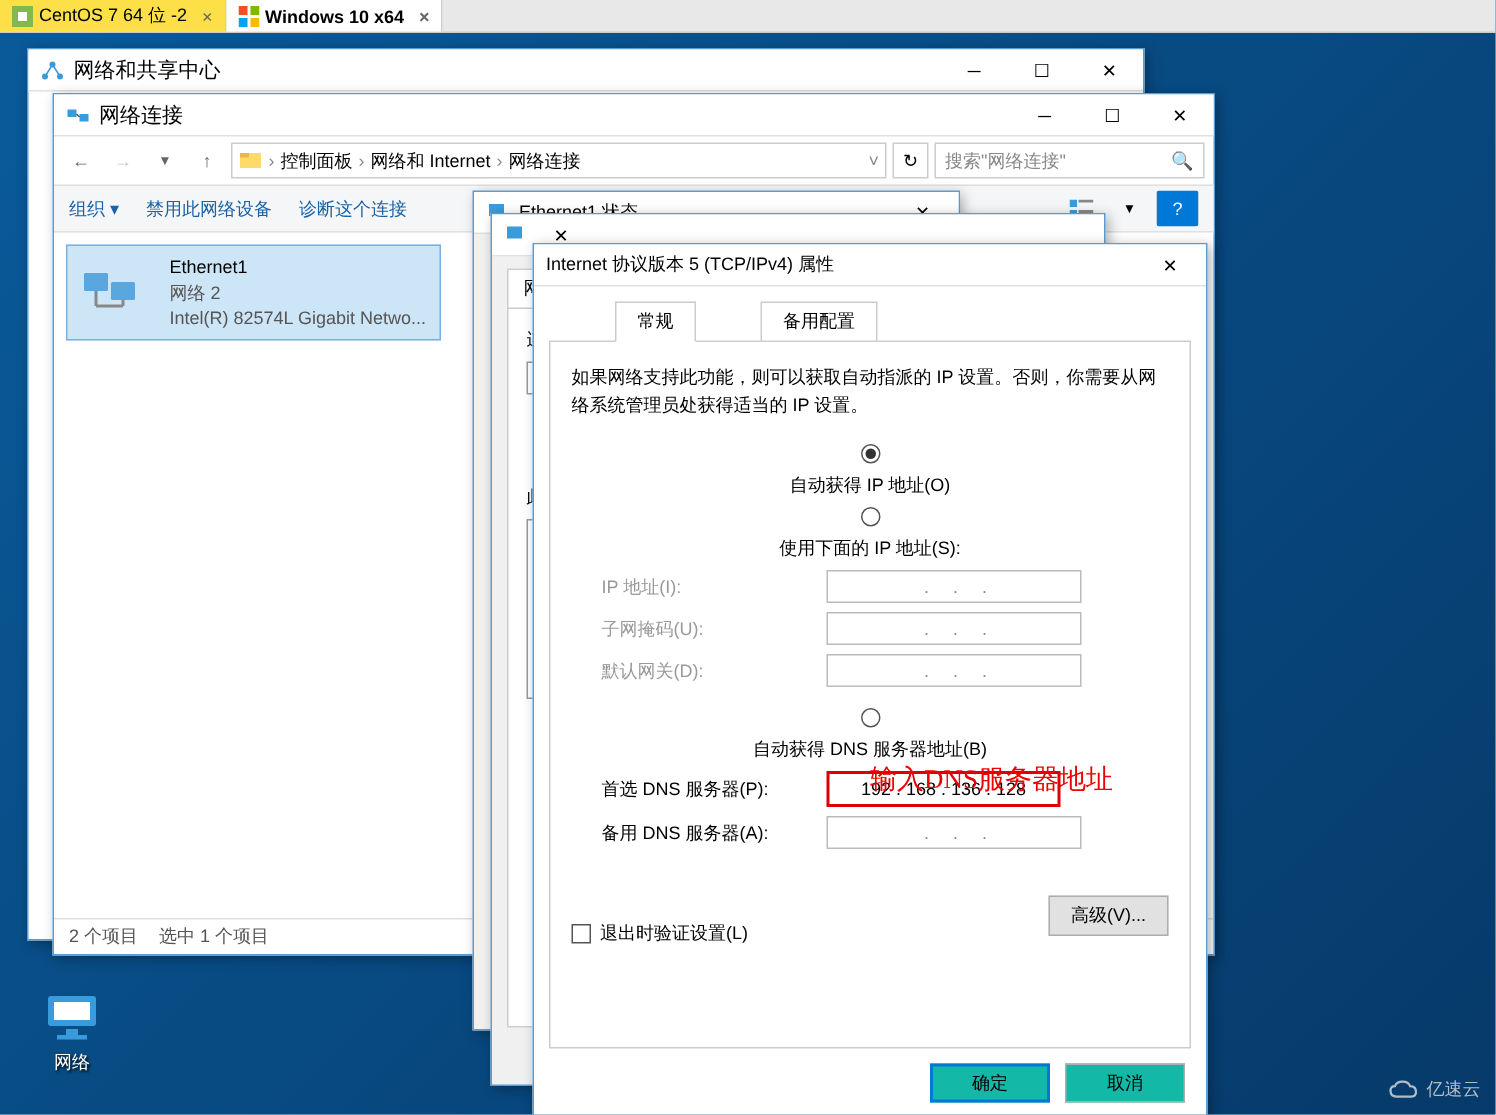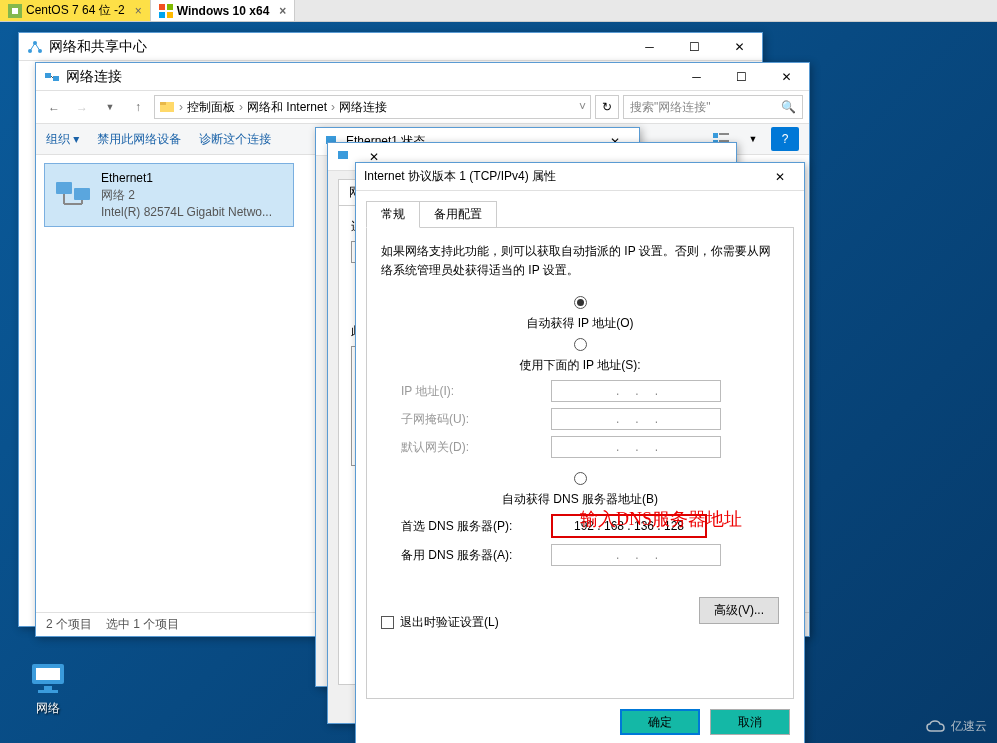--- a/index.html
+++ b/index.html
@@ -33,34 +33,34 @@
 .search-box { width: 180px; height: 24px; border: 1px solid #ccc; display: flex; align-items: center; padding: 0 6px; gap: 4px; color: #888; }
 .refresh-btn { width: 24px; height: 24px; border: 1px solid #ccc; display: flex; align-items: center; justify-content: center; cursor: pointer; }
 
 .toolbar { height: 32px; background: #f5f6f7; display: flex; align-items: center; padding: 0 10px; gap: 18px; border-top: 1px solid #e0e0e0; border-bottom: 1px solid #e0e0e0; }
 .toolbar-item { color: #1a62a8; cursor: pointer; }
 .toolbar-right { margin-left: auto; display: flex; gap: 4px; }
 .toolbar-iconbtn { width: 28px; height: 24px; display: flex; align-items: center; justify-content: center; border: 1px solid transparent; cursor: pointer; }
 .toolbar-iconbtn.help { background: #0078d7; color: #fff; border-radius: 2px; }
 
 .content-area { padding: 8px; }
-.adapter-item { display: flex; align-items: center; padding: 6px 8px; border: 1px solid #7aafe0; background: #cde6f7; width: 250px; gap: 8px; }
+.adapter-item { display: flex; align-items: center; padding: 6px 8px; border: 1px solid #7aafe0; background: #cde6f7; width: 250px; gap: 20px; }
 .adapter-icon { width: 40px; height: 34px; }
 .adapter-info { display: flex; flex-direction: column; line-height: 1.4; }
 .adapter-sub { color: #555; }
 
 .status-bar { position: absolute; bottom: 0; left: 0; right: 0; height: 24px; border-top: 1px solid #e0e0e0; display: flex; align-items: center; padding: 0 10px; gap: 14px; color: #555; }
 
 .dlg-titlebar { height: 28px; display: flex; align-items: center; padding: 0 8px; background: #fff; border-bottom: 1px solid #e0e0e0; }
 .dlg-title { flex: 1; }
 .dlg-close { width: 32px; height: 24px; display: flex; align-items: center; justify-content: center; cursor: pointer; }
 
 .ipv4-dialog { padding: 0; }
 .tabs-row { display: flex; margin: 10px 10px 0 10px; }
-.tab-btn { padding: 4px 14px; border: 1px solid #ccc; background: #fff; margin-right: -1px; cursor: pointer; }
+.tab-btn { padding: 4px 14px; border: 1px solid #ccc; background: #fff; margin-right: -1px; cursor: pointer; margin-left: 44px; }
 .tab-btn:first-child { border-bottom: 1px solid #fff; z-index: 1; }
 .tab-content { border: 1px solid #ccc; margin: -1px 10px 0 10px; background: #fff; padding: 14px 14px 10px 14px; height: 472px; }
 .desc-text { line-height: 1.6; margin-bottom: 16px; }
 
 .radio-row { display: flex; align-items: center; gap: 6px; margin: 6px 0; flex-direction: column; }
 .radio { width: 13px; height: 13px; border: 1px solid #555; border-radius: 50%; display: inline-flex; align-items: center; justify-content: center; }
 .radio.checked::after { content: ""; width: 7px; height: 7px; background: #333; border-radius: 50%; }
 
 .field-grid { margin: 6px 0 14px 20px; }
 .field-row { display: flex; align-items: center; margin: 6px 0; }
@@ -264,21 +264,21 @@
         <div style="margin-bottom:6px;">连</div>
         <div style="border:1px solid #999;height:22px;width:14px;"></div>
         <div style="margin-top:60px;">此</div>
         <div style="border:1px solid #999;height:120px;width:14px;margin-top:6px;"></div>
       </div>
     </div>
   </div>
 
   <div class="win win5">
     <div class="dlg-titlebar">
-      <span class="dlg-title">Internet 协议版本 1 (TCP/IPv4) 属性</span>
+      <span class="dlg-title">Internet 协议版本 5 (TCP/IPv4) 属性</span>
       <div class="dlg-close">✕</div>
     </div>
     <div class="ipv4-dialog">
       <div class="tabs-row">
         <div class="tab-btn">常规</div>
         <div class="tab-btn">备用配置</div>
       </div>
       <div class="tab-content">
         <div class="desc-text">如果网络支持此功能，则可以获取自动指派的 IP 设置。否则，你需要从网络系统管理员处获得适当的 IP 设置。</div>
 

